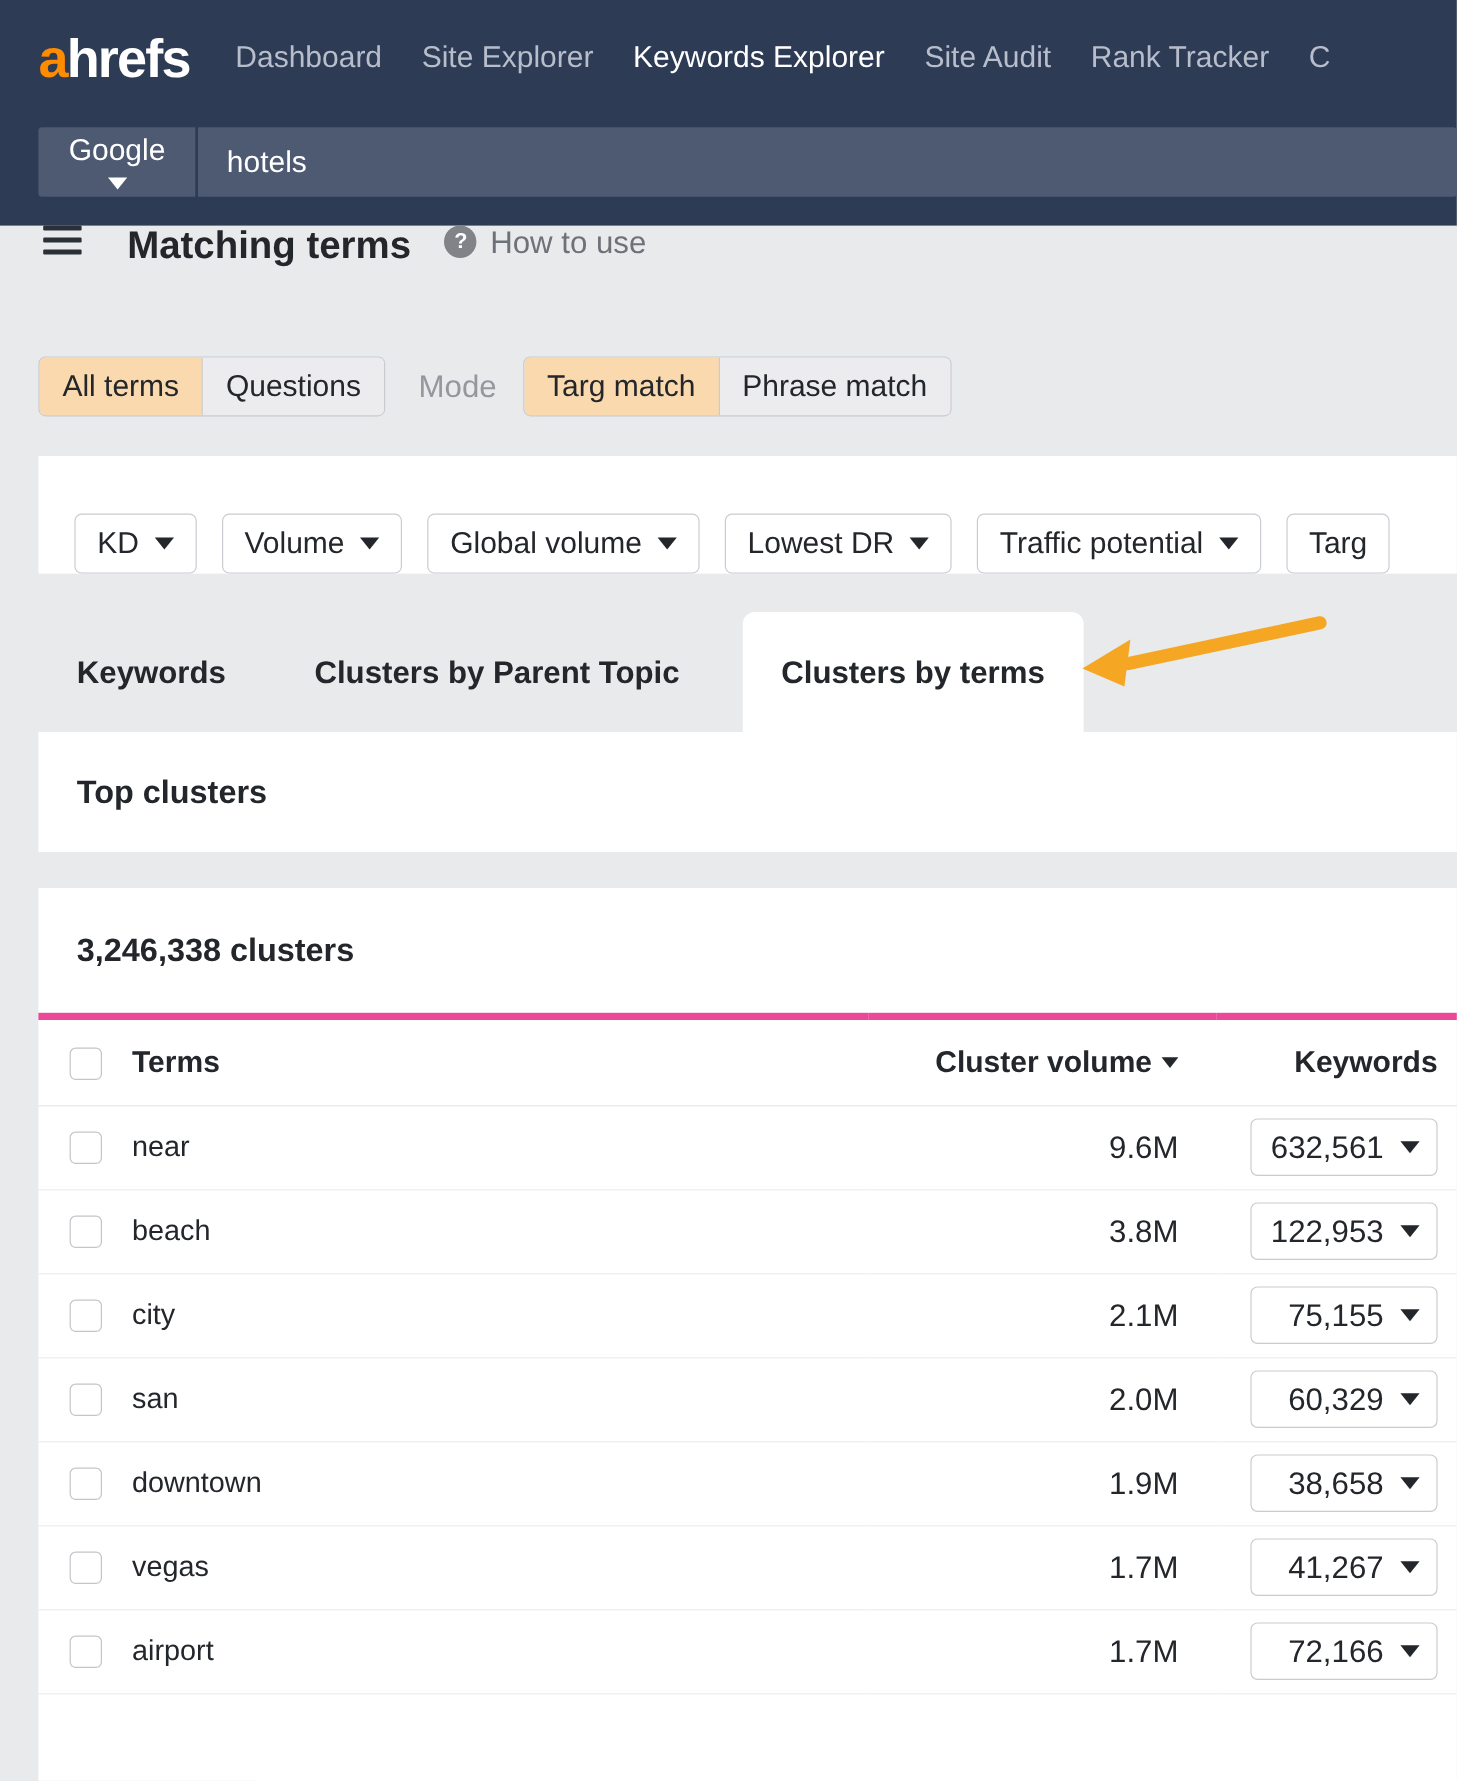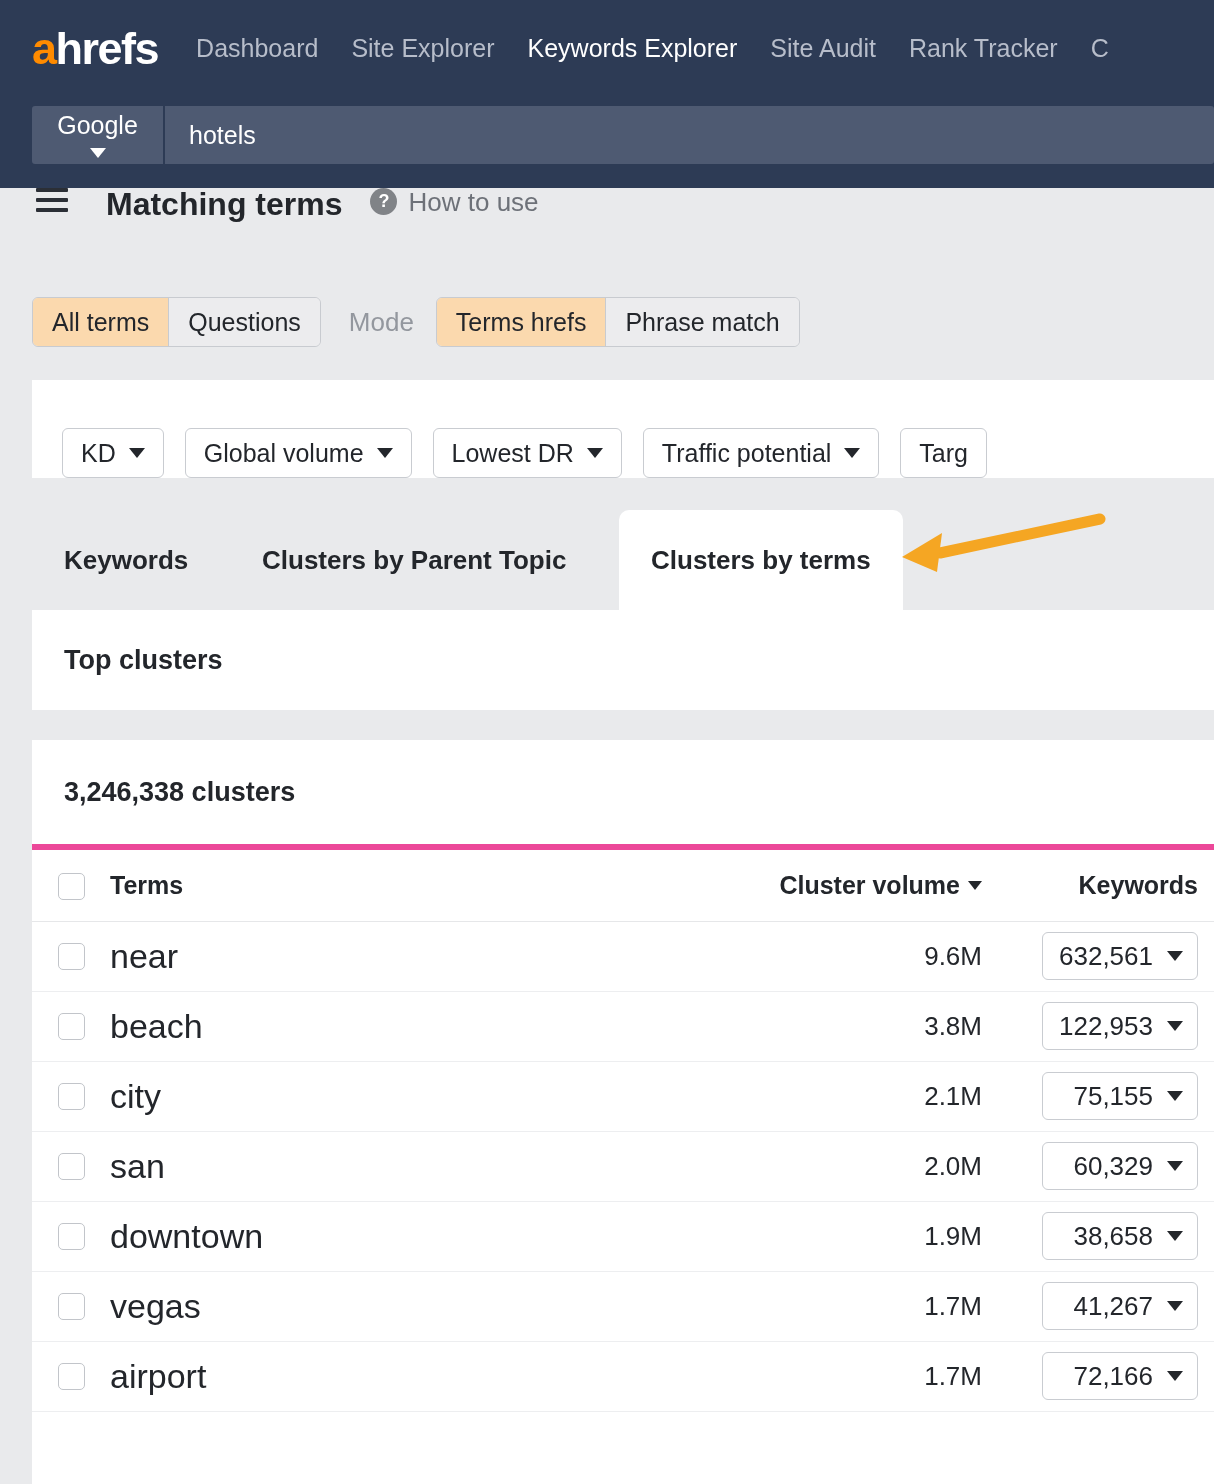--- a/index.html
+++ b/index.html
@@ -167,21 +167,21 @@
   .vol-head { display: inline-flex; align-items: center; gap: 8px; }
   .caret-sort {
     width: 0; height: 0; border-left: 7px solid transparent;
     border-right: 7px solid transparent; border-top: 9px solid #23262b;
   }
 
   .tbl tbody td {
     height: 70px; border-bottom: 1px solid #edeef0; vertical-align: middle;
   }
   .cell-check { width: 78px; text-align: center; }
-  .cell-term { font-size: 34px; color: #23262b; }
+  .cell-term { font-size: 24px; color: #23262b; }
   .cell-vol { text-align: right; font-size: 26px; color: #23262b; padding-right: 32px; }
   .cell-kw { text-align: right; padding-right: 16px; }
 
   .cb {
     display: inline-block; width: 27px; height: 27px;
     border: 1.5px solid #c2c5ca; border-radius: 5px; background: #ffffff;
     cursor: pointer; vertical-align: middle;
   }
 
   .kw-pill {
@@ -230,28 +230,32 @@
   </div>
 </div>
 
 <div class="segrow">
   <div class="seggroup">
     <div class="segbtn on">All terms</div>
     <div class="segbtn">Questions</div>
   </div>
   <div class="mode-label">Mode</div>
   <div class="seggroup">
-    <div class="segbtn on">Terms hrefs</div>
+    <div class="segbtn on">Targ match</div>
     <div class="segbtn">Phrase match</div>
   </div>
 </div>
 
 <div class="filterbar">
   <div class="fbtn">
     <span>KD</span>
+    <span class="caret-d"></span>
+  </div>
+  <div class="fbtn">
+    <span>Volume</span>
     <span class="caret-d"></span>
   </div>
   <div class="fbtn">
     <span>Global volume</span>
     <span class="caret-d"></span>
   </div>
   <div class="fbtn">
     <span>Lowest DR</span>
     <span class="caret-d"></span>
   </div>

